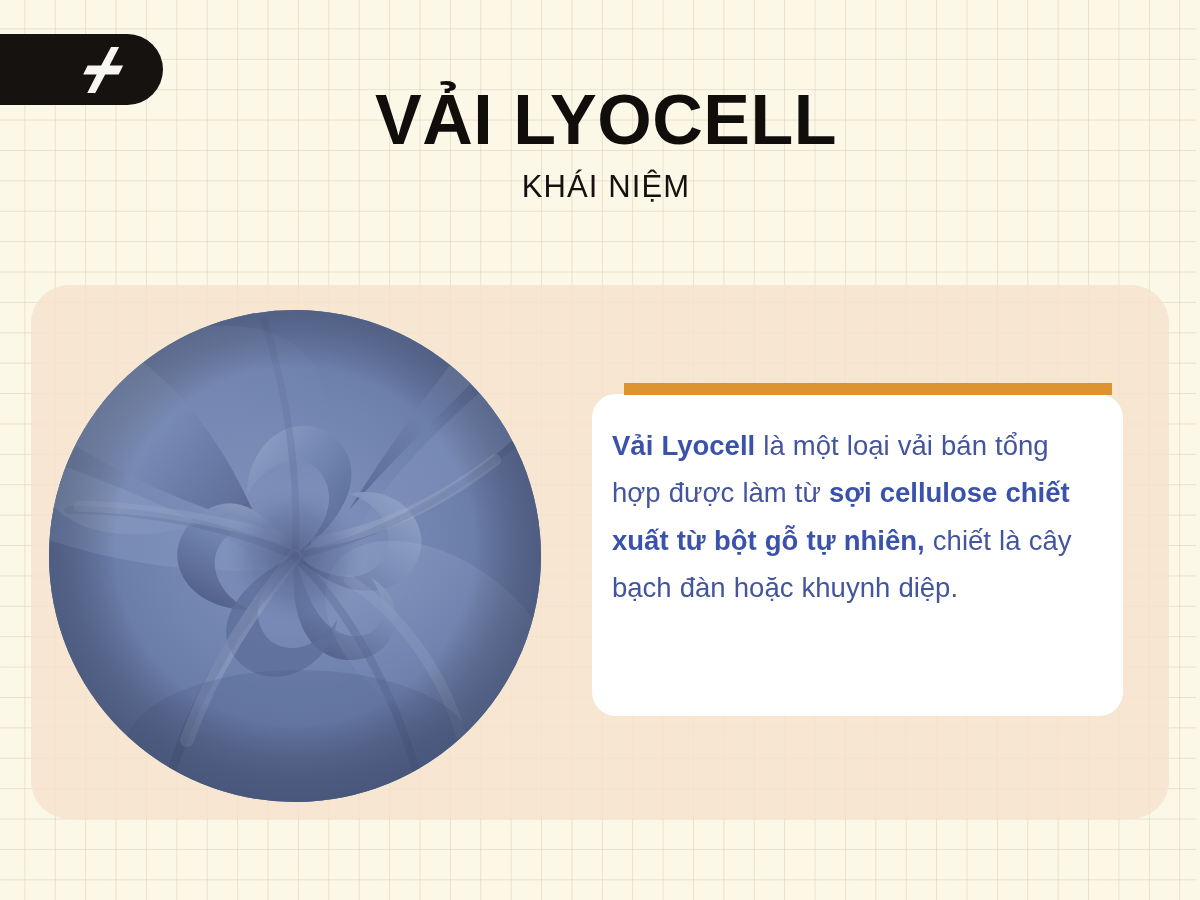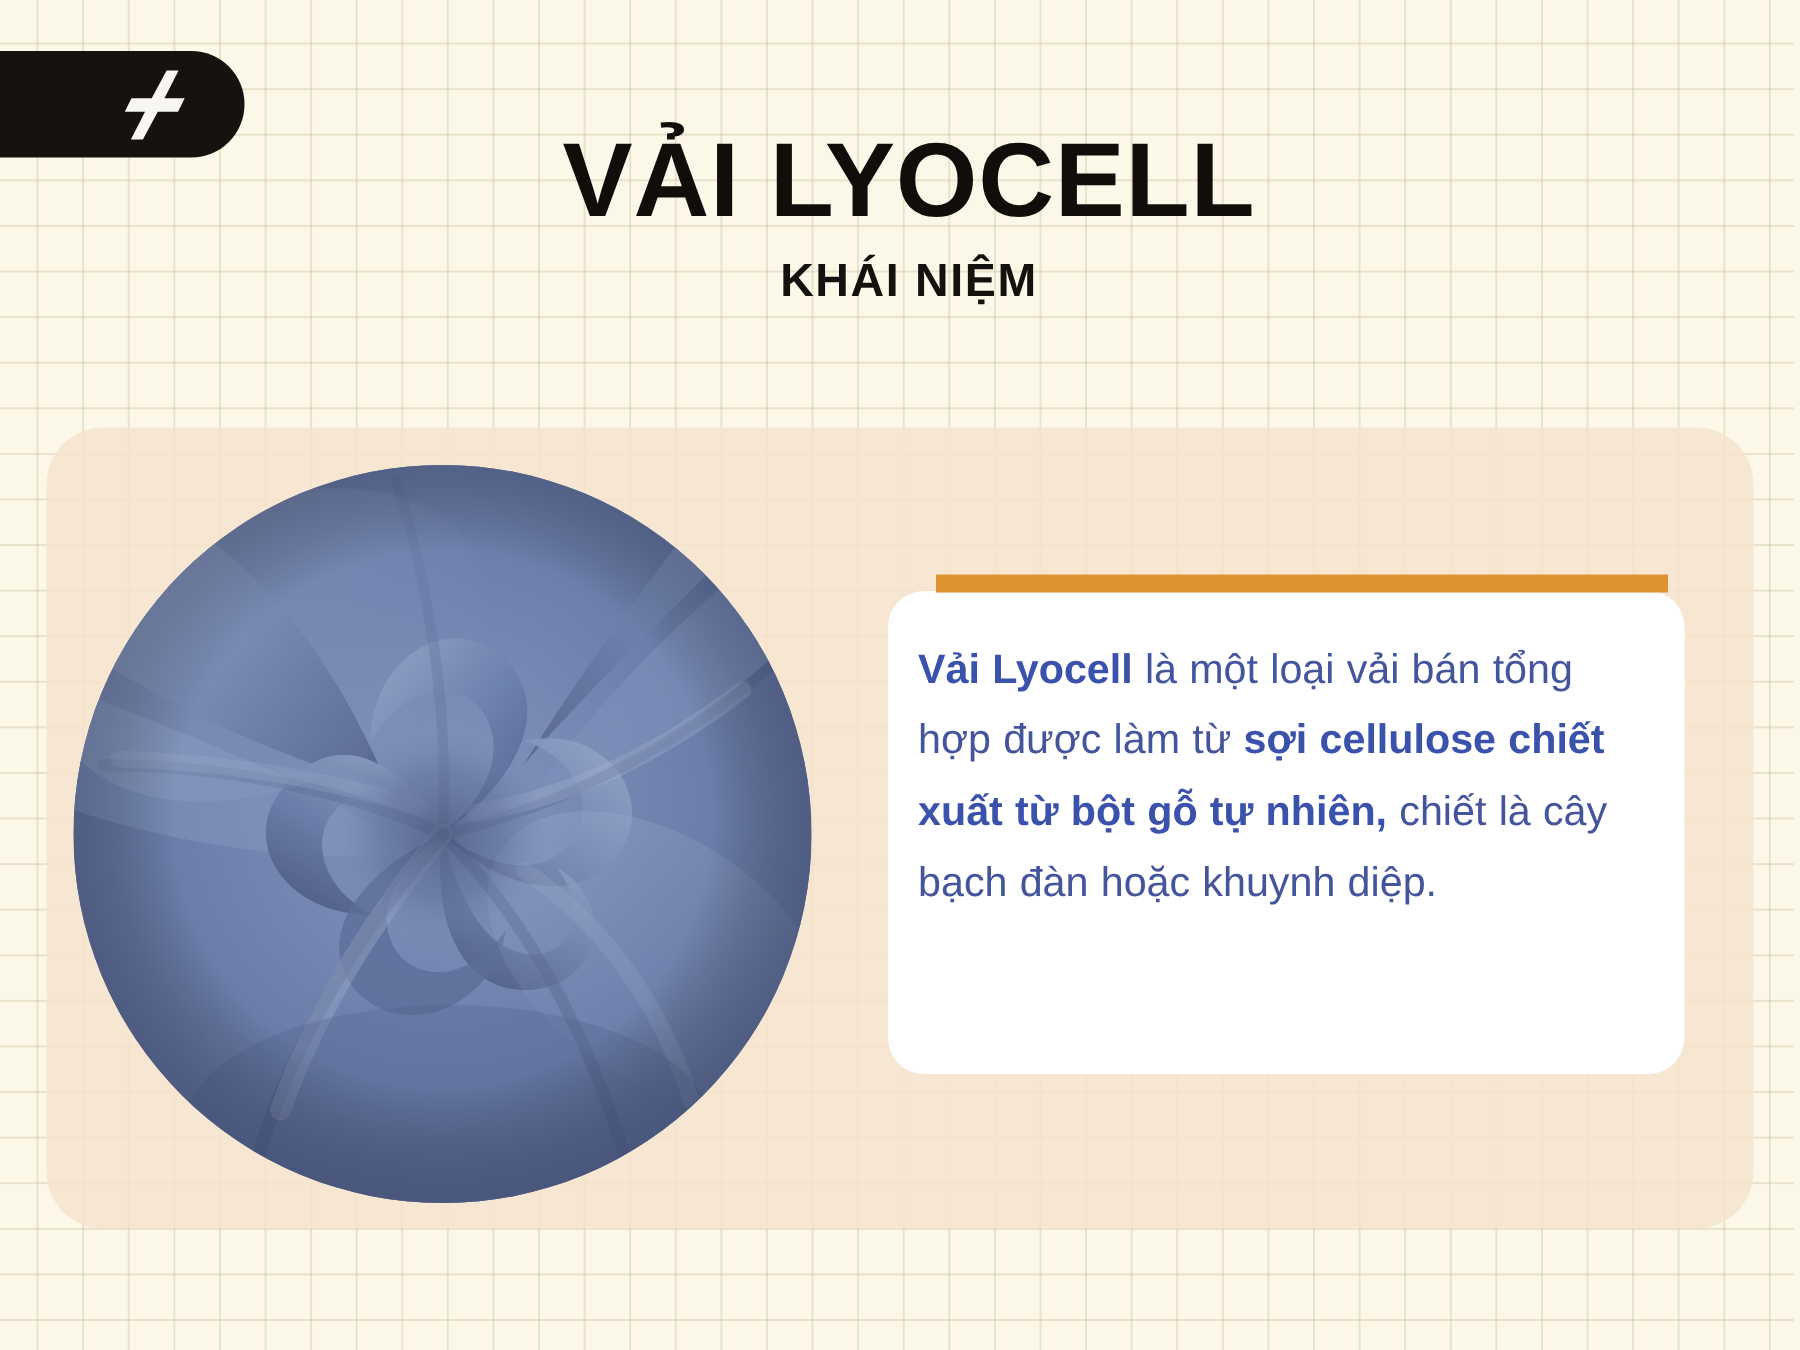--- a/index.html
+++ b/index.html
@@ -65,21 +65,21 @@
     font-size: 70px;
     font-weight: 700;
     letter-spacing: 0.5px;
     color: #100d0b;
     line-height: 1.04;
     padding-left: 12px;
   }
   .sub-title {
     font-family: "Liberation Sans", "DejaVu Sans", sans-serif;
     font-size: 31px;
-    font-weight: 700;
+    font-weight: 400;
     letter-spacing: 1.1px;
     color: #15110e;
     margin-top: 12px;
     padding-left: 12px;
   }
 
   
   .content-panel {
     position: absolute;
     left: 31px;

